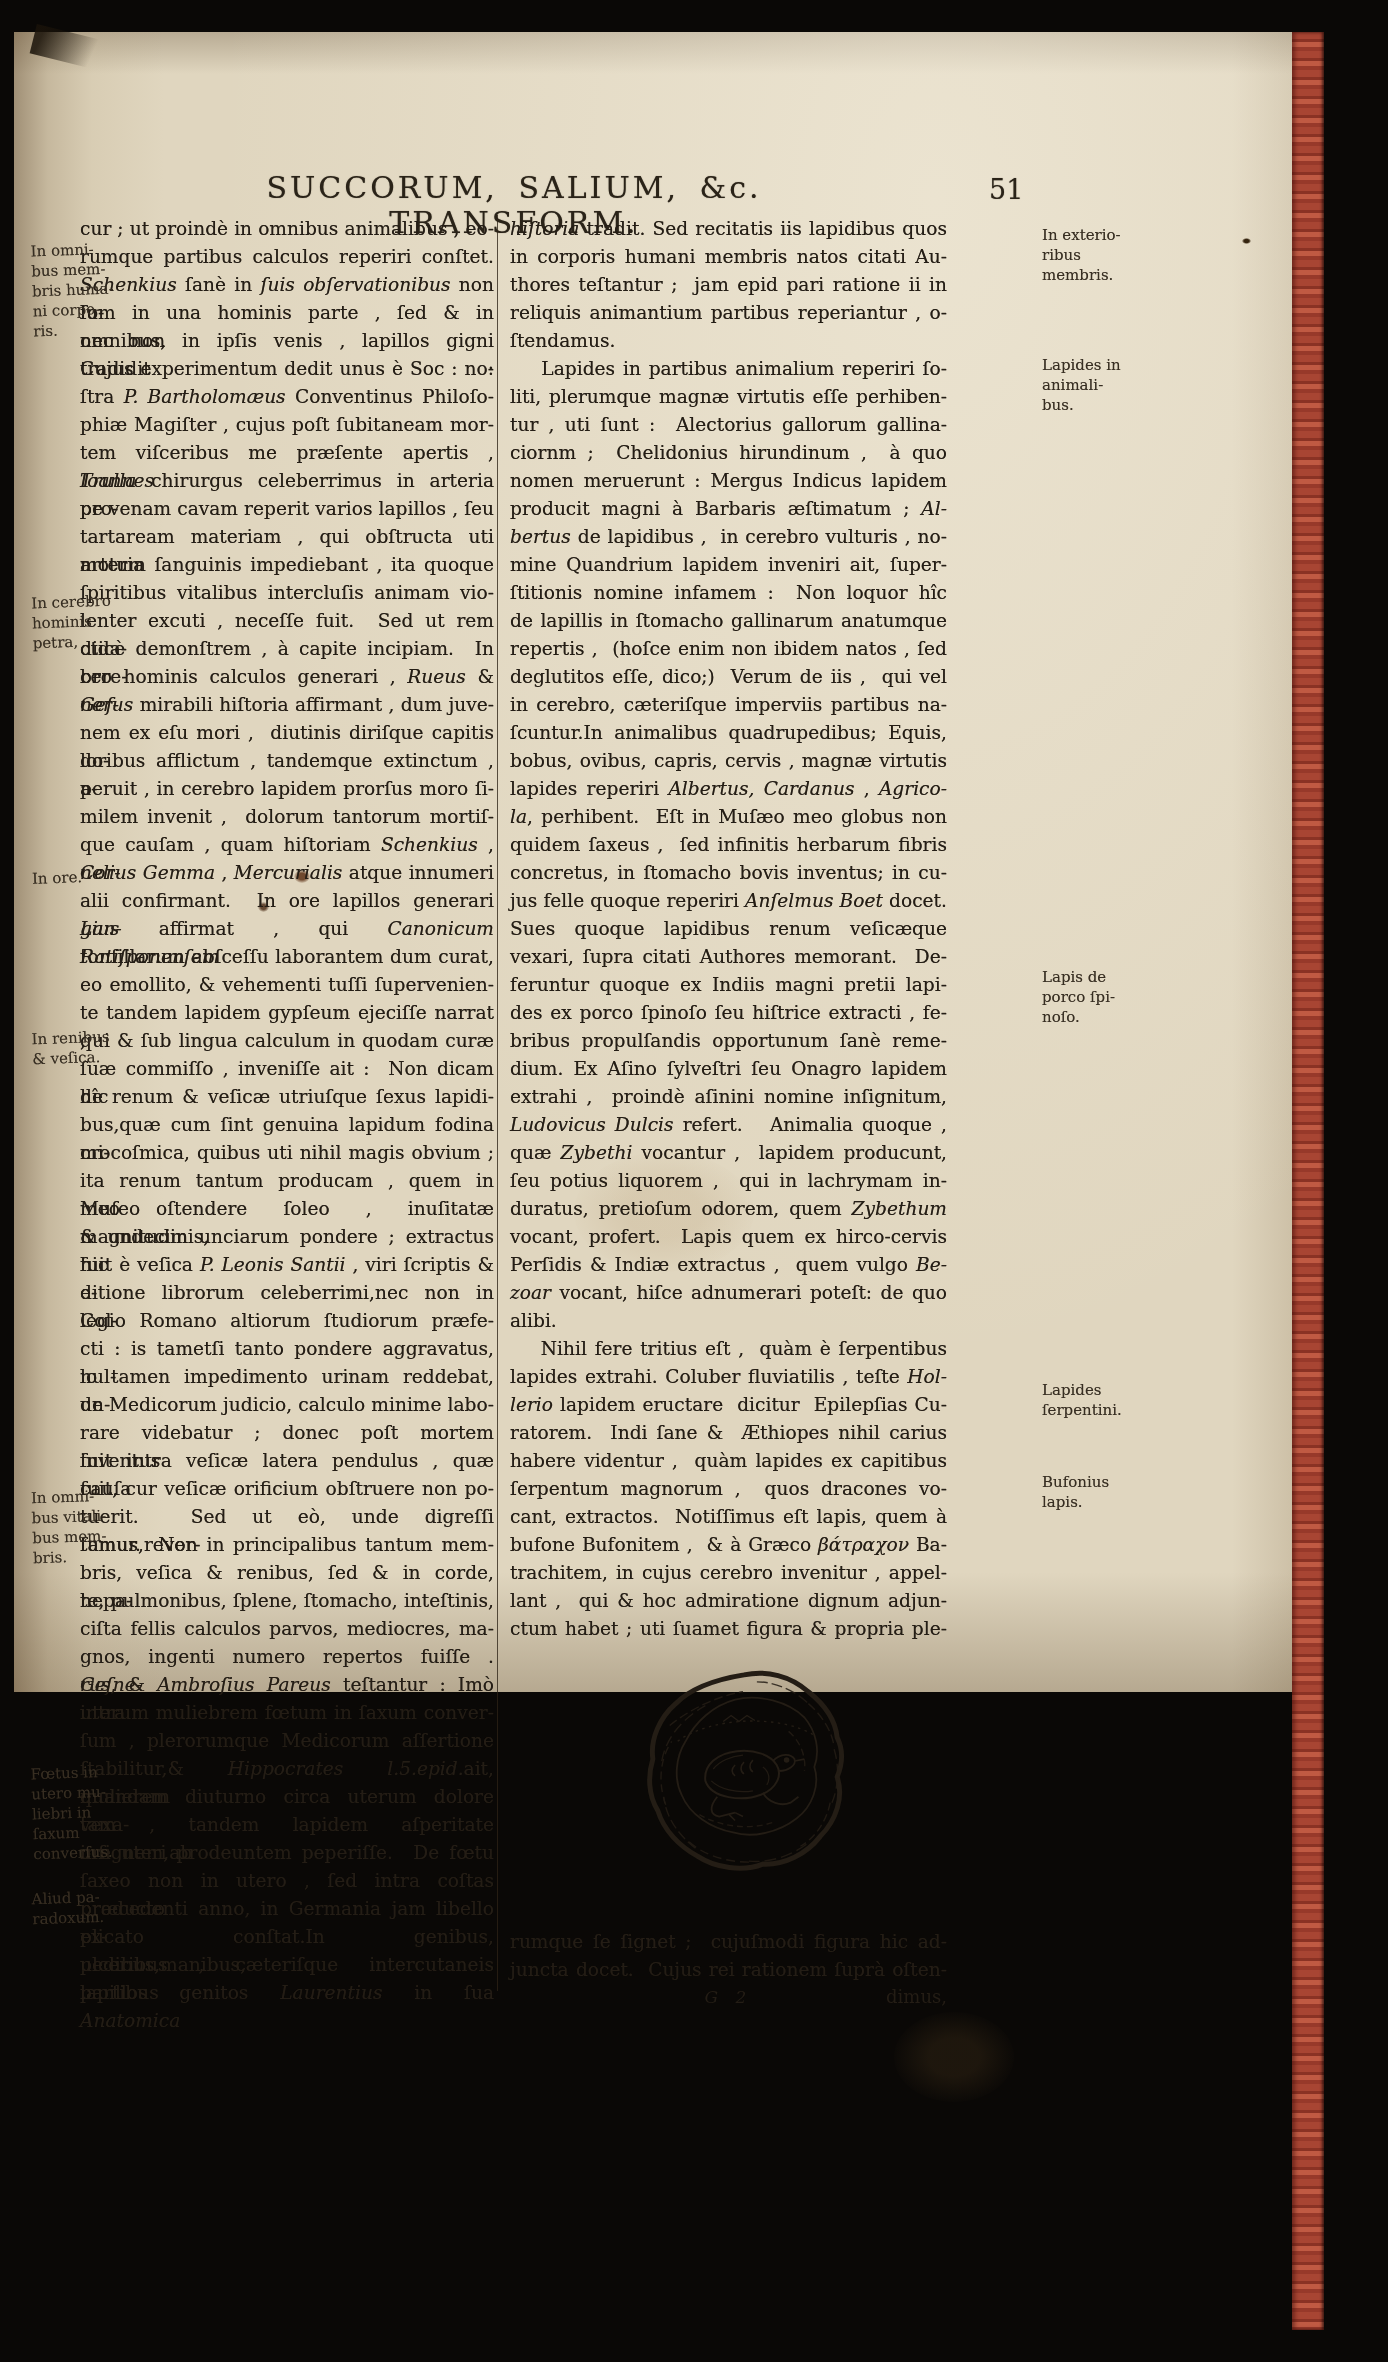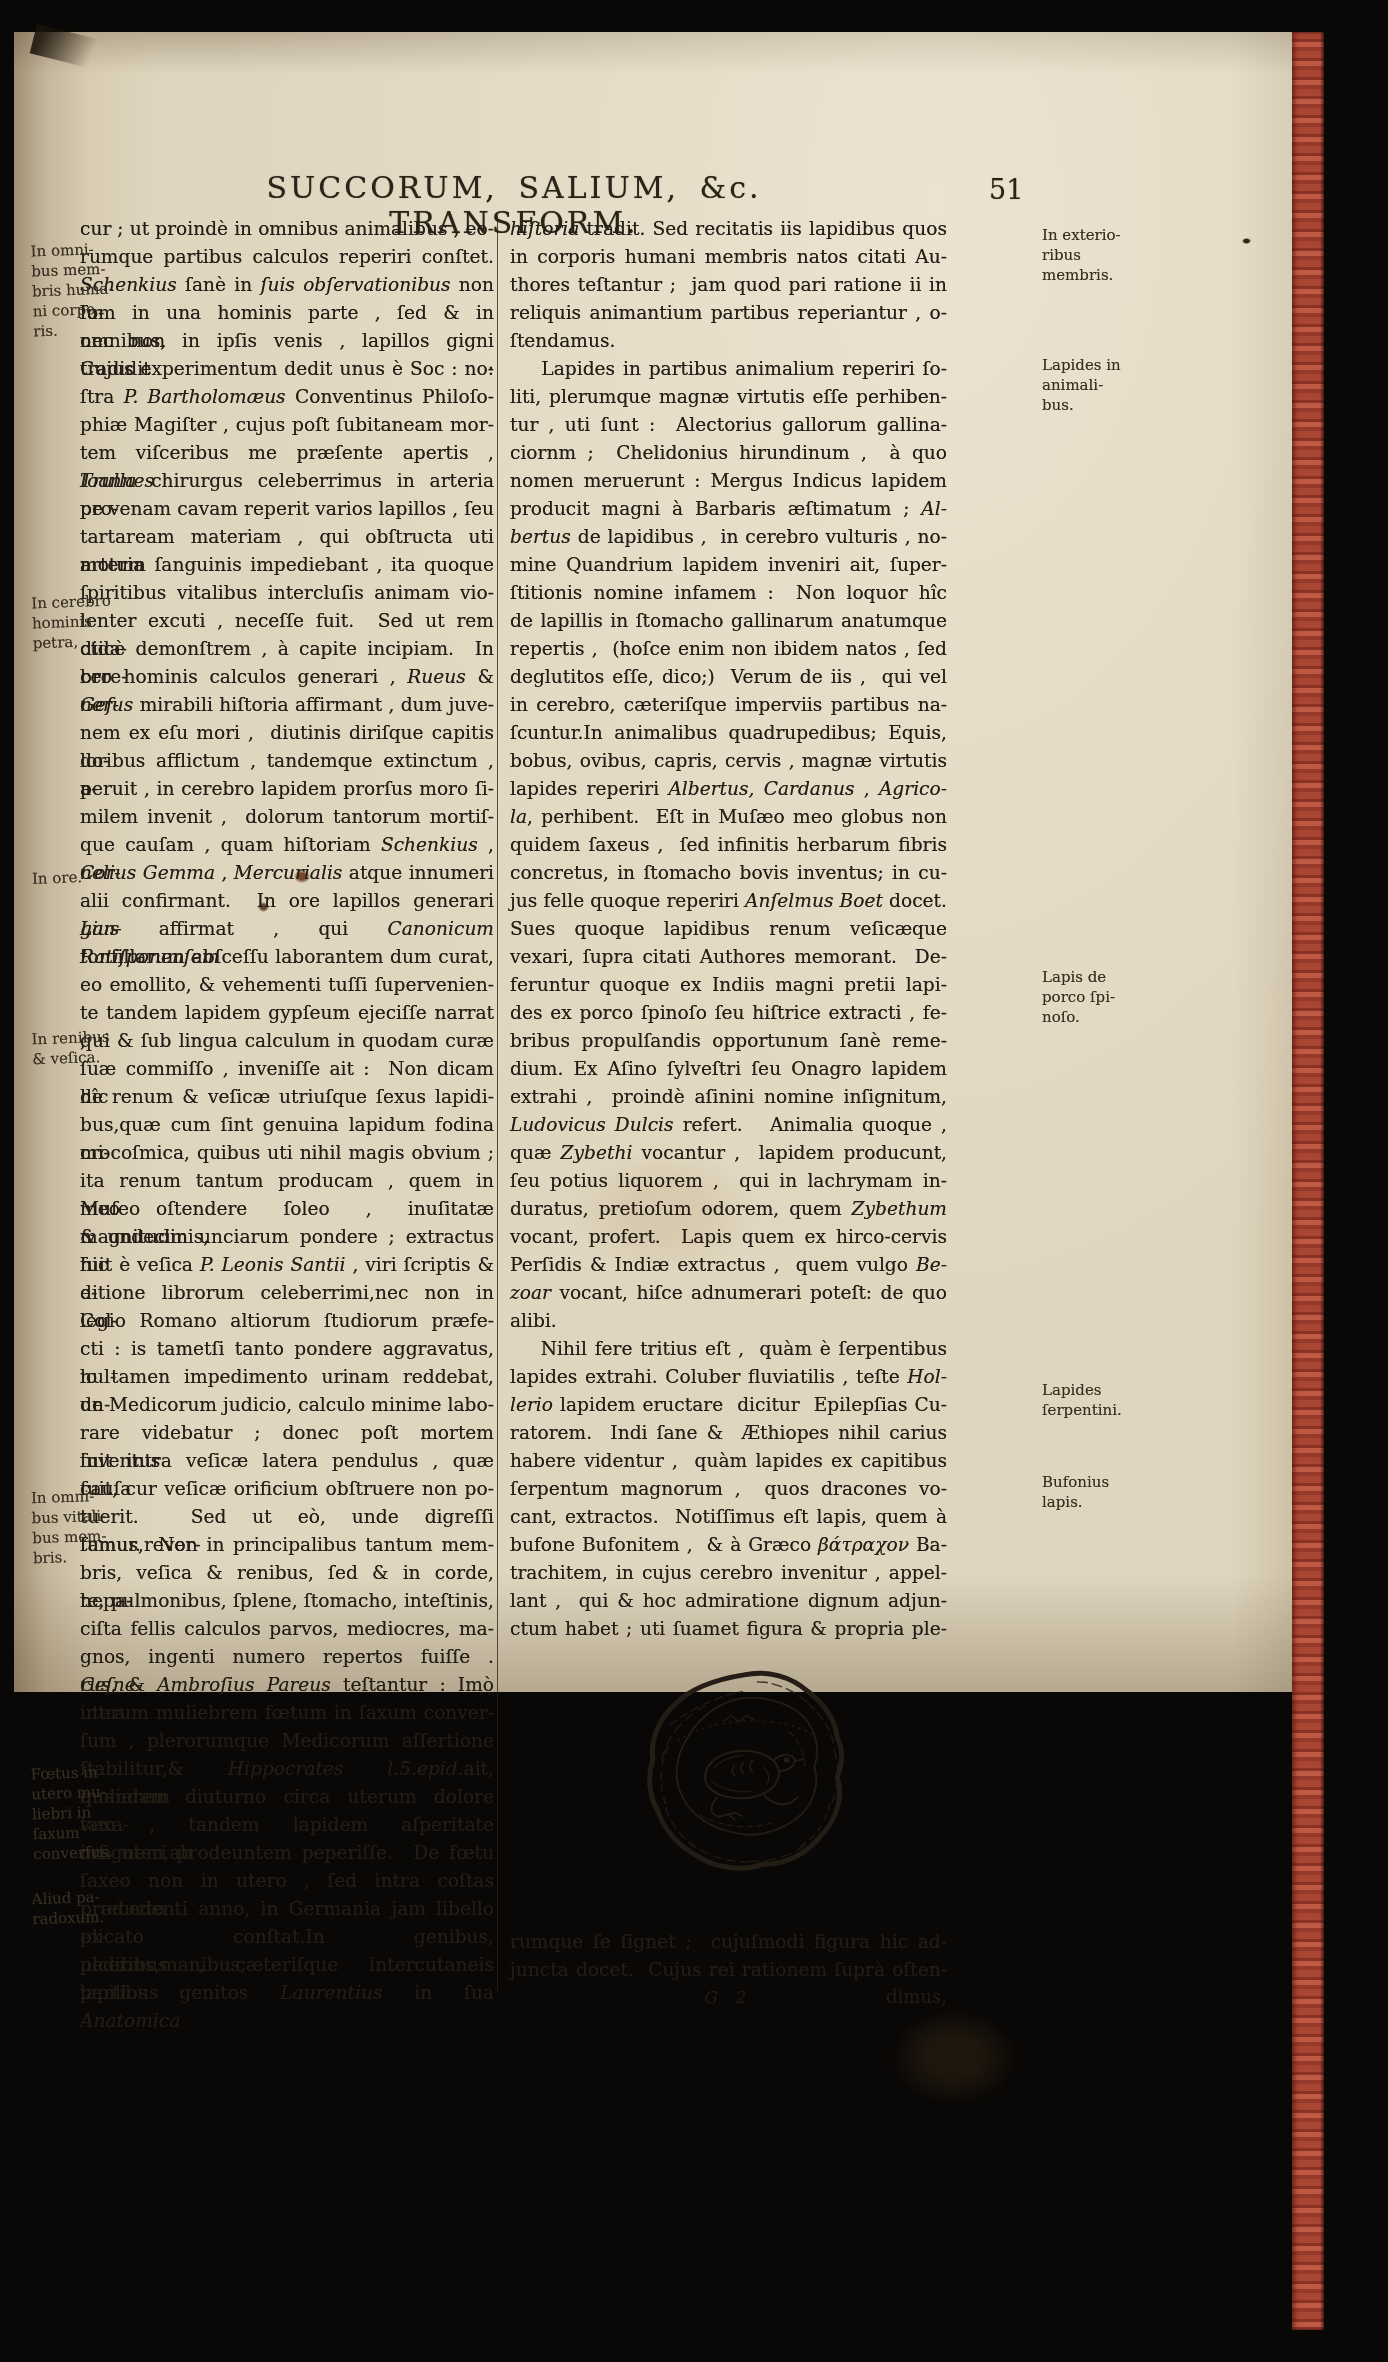--- a/index.html
+++ b/index.html
@@ -148,21 +148,21 @@
       <div class="tline">ore uteri prodeuntem peperiſſe.  De fœtu</div>
       <div class="tline">ſaxeo non in utero , ſed intra coſtas producto</div>
       <div class="tline">præcedenti anno, in Germania jam libello ex-</div>
       <div class="tline">plicato conſtat.In genibus, pedibus,manibus,</div>
       <div class="tline">ulceribus , cæteriſque intercutaneis partibus</div>
       <div class="tline">lapillos genitos <span class="it">Laurentius</span> in ſua <span class="it">Anatomica</span></div>
     </div>
   <div id="rightcol" class="col col-right">
       <div class="tline"><span class="it">hiſtoria</span> tradit. Sed recitatis iis lapidibus quos</div>
       <div class="tline">in corporis humani membris natos citati Au-</div>
-      <div class="tline">thores teſtantur ;  jam quod pari ratione ii in</div>
+      <div class="tline">thores teſtantur ;  jam epid pari ratione ii in</div>
       <div class="tline">reliquis animantium partibus reperiantur , o-</div>
       <div class="tline">ſtendamus.</div>
       <div class="tline">    Lapides in partibus animalium reperiri ſo-</div>
       <div class="tline">liti, plerumque magnæ virtutis eſſe perhiben-</div>
       <div class="tline">tur , uti ſunt :  Alectorius gallorum gallina-</div>
       <div class="tline">ciornm ;  Chelidonius hirundinum ,  à quo</div>
       <div class="tline">nomen meruerunt : Mergus Indicus lapidem</div>
       <div class="tline">producit magni à Barbaris æſtimatum ; <span class="it">Al-</span></div>
       <div class="tline"><span class="it">bertus</span> de lapidibus ,  in cerebro vulturis , no-</div>
       <div class="tline">mine Quandrium lapidem inveniri ait, ſuper-</div>

